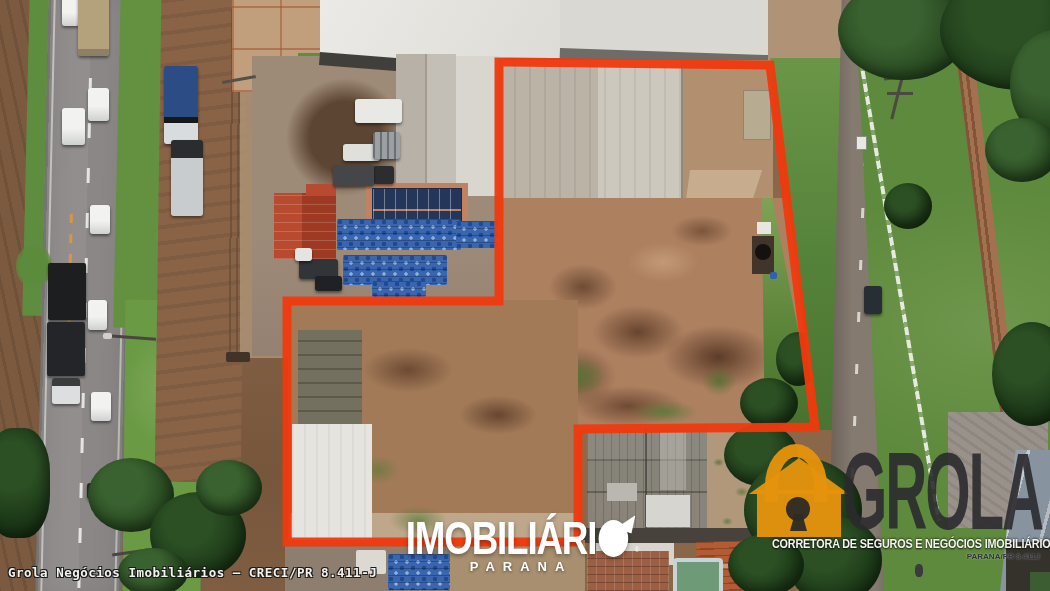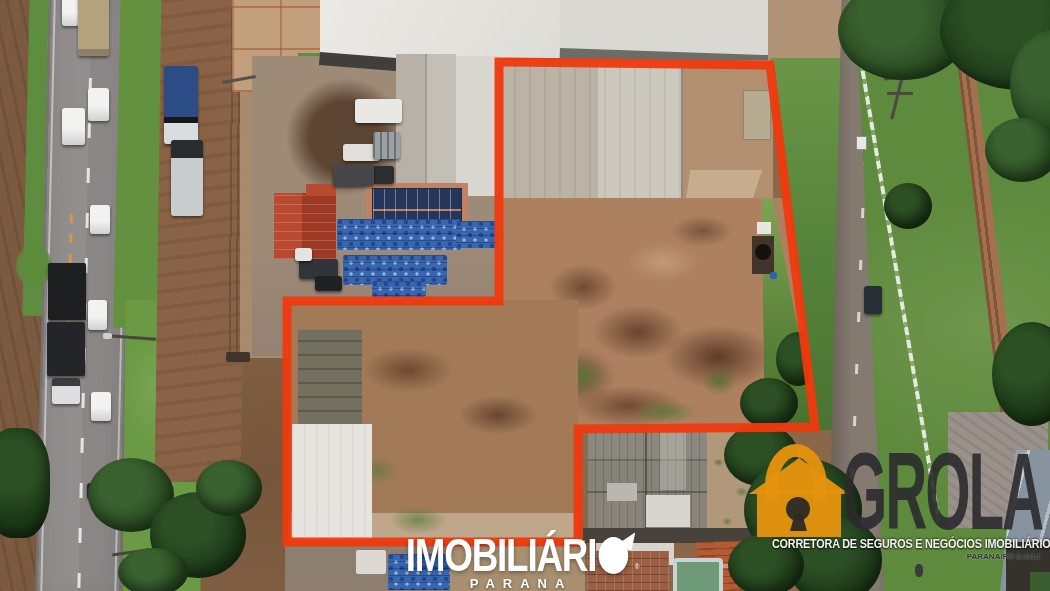--- a/index.html
+++ b/index.html
@@ -267,21 +267,21 @@
     color:#33323a;text-shadow:0 0 2px rgba(255,255,255,.5);}
   .gicon{z-index:60;opacity:.96;}
   #gshackle{left:765px;top:444px;width:62px;height:58px;border:13px solid #e5930c;border-bottom:none;
     border-radius:50% 50% 0 0 / 72% 72% 0 0;box-sizing:border-box;}
   #groof{left:749px;top:458px;width:100px;height:36px;background:#e5930c;
     clip-path:polygon(50% 0, 100% 100%, 0 100%);}
   #gbody{left:757px;top:490px;width:84px;height:47px;background:#e5930c;}
   #gkeyc{left:786px;top:497px;width:24px;height:24px;border-radius:50%;background:#2e2b25;}
   #gkeys{left:790px;top:514px;width:17px;height:17px;background:#2e2b25;
     clip-path:polygon(28% 0, 72% 0, 100% 100%, 0 100%);}
-  #imob{left:352px;top:532px;width:330px;z-index:61;display:flex;flex-direction:column;align-items:center;}
+  #imob{left:352px;top:515px;width:330px;z-index:61;display:flex;flex-direction:column;align-items:center;}
   #imobRow{display:flex;align-items:center;gap:1px;transform:scaleX(.8);transform-origin:center top;}
   #imobtxt{font-size:46px;line-height:1;font-weight:bold;letter-spacing:-1.5px;color:#fff;
     text-shadow:0 2px 5px rgba(0,0,0,.35);white-space:nowrap;}
   #disc{position:relative;width:37px;height:37px;margin-left:2px;}
   #discC{position:absolute;left:0;top:0;width:37px;height:37px;border-radius:50%;background:#fff;
     box-shadow:0 2px 5px rgba(0,0,0,.35);}
   #discF{position:absolute;right:-8px;top:-6px;width:21px;height:19px;background:#fff;
     clip-path:polygon(0 75%, 100% 0, 86% 100%);transform:rotate(6deg);}
   #reg{position:absolute;right:-14px;bottom:3px;font-size:8px;color:#fff;}
   #parana{margin-top:-2px;font-size:13px;font-weight:bold;letter-spacing:8px;padding-left:8px;color:#fff;
@@ -422,20 +422,21 @@
   <div class="tree" id="t1"></div>
   <div class="tree dk" id="t2"></div>
   <div class="tree" id="t3"></div>
   <div class="tree dk" id="t4"></div>
   <div class="tree" id="t5"></div>
 
   <svg class="abs" id="outline" viewBox="0 0 1050 591" xmlns="http://www.w3.org/2000/svg">
     <polygon points="499,62 770,65 815,427 578,429 578,542 287,542 287,301 499,301" fill="none" stroke="#F0390E" stroke-width="9" stroke-linejoin="miter" opacity="0.95"></polygon>
   </svg>
 
+  <div class="abs" id="cap">Grola Negócios Imobiliários — CRECI/PR 8.411-J</div>
 
   <div class="abs gicon" id="gshackle"></div>
   <div class="abs gicon" id="groof"></div>
   <div class="abs gicon" id="gbody"></div>
   <div class="abs gicon" id="gkeyc"></div>
   <div class="abs gicon" id="gkeys"></div>
   <div class="abs" id="gname">GROLA</div>
   <div class="abs" id="gtag">CORRETORA DE SEGUROS E NEGÓCIOS IMOBILIÁRIOS</div>
   <div class="abs" id="gcreci">PARANA/PR 8.411J</div>
 

